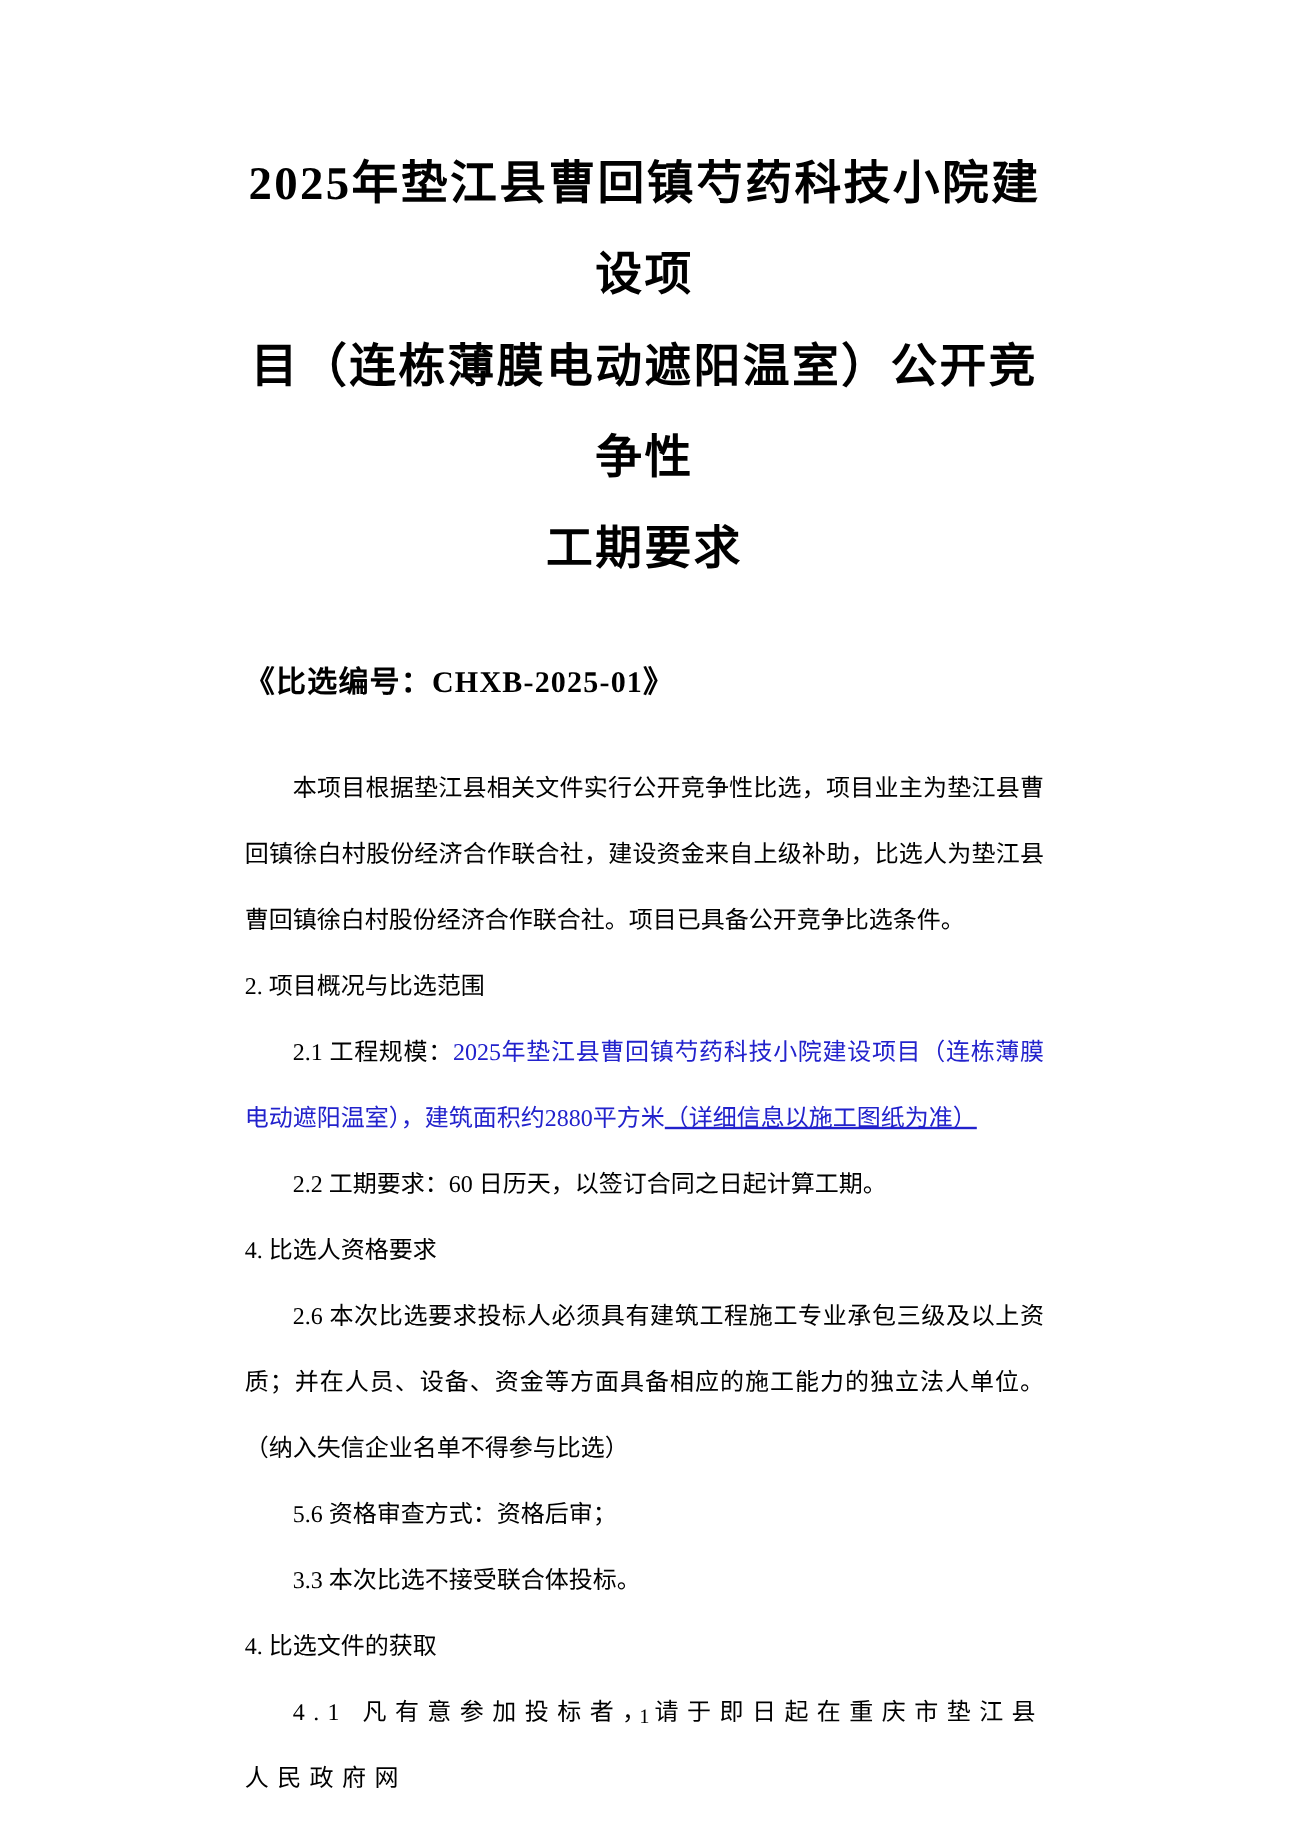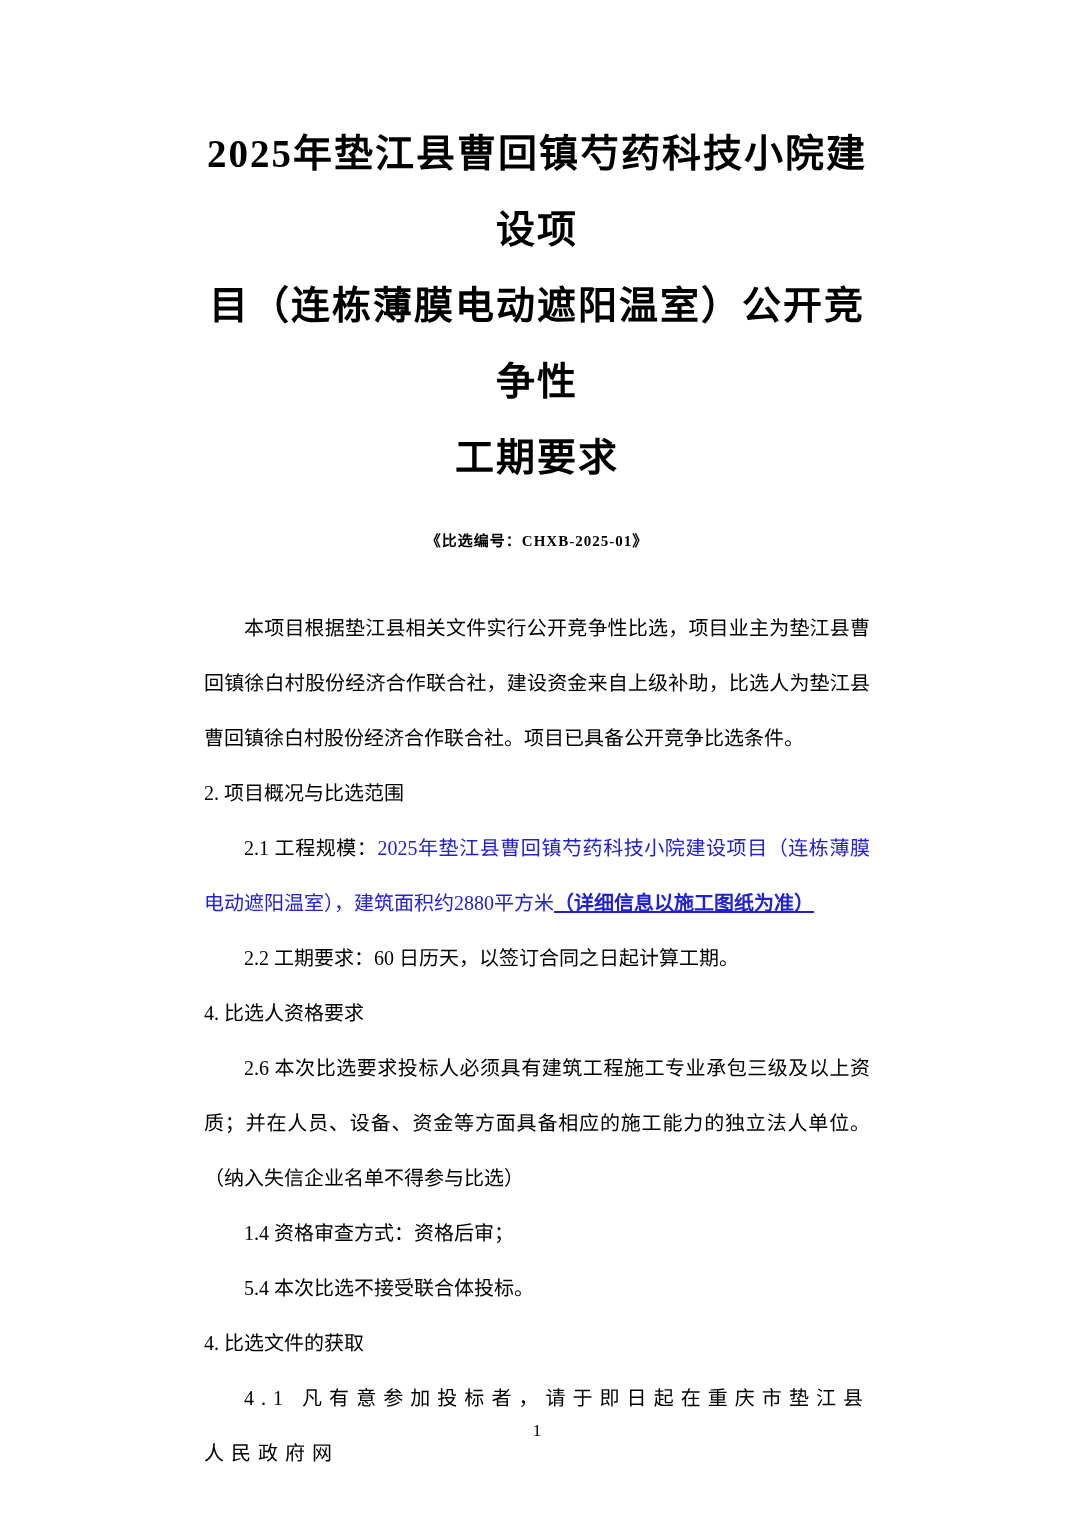--- a/index.html
+++ b/index.html
@@ -23,45 +23,44 @@
   }
   .doc-title {
     margin-top: 116px;
     text-align: center;
     font-weight: bold;
     font-size: 39px;
     line-height: 76px;
     letter-spacing: 2px;
   }
   .notice-number {
-    margin-top: 31px;
-    text-align: center;
+    margin-top: 60px;
     font-weight: bold;
-    font-size: 15px;
+    font-size: 25px;
     line-height: 28px;
     letter-spacing: 1px;
   }
   .doc-body {
     margin-top: 46px;
     font-size: 20px;
     line-height: 55px;
     text-align: justify;
   }
   .doc-body p {
     margin: 0;
     padding: 0;
   }
   .indent {
     text-indent: 2em;
   }
   .blue {
     color: #2222cc;
   }
   .bold-underline {
-    font-weight: bold;
+    font-weight: normal;
     text-decoration: underline;
   }
   .spread {
     letter-spacing: 7px;
   }
   .page-number {
     position: absolute;
     left: 0;
     right: 0;
     bottom: 78px;
@@ -92,23 +91,23 @@
 
     <p class="indent"><span>2.1 工程规模：</span><span class="blue">2025年垫江县曹回镇芍药科技小院建设项目（连栋薄膜电动遮阳温室），建筑面积约2880平方米</span><span class="blue bold-underline">（详细信息以施工图纸为准） </span></p>
 
     <p class="indent">2.2 工期要求：60 日历天，以签订合同之日起计算工期。</p>
 
 
     <p>4. 比选人资格要求</p>
 
     <p class="indent">2.6 本次比选要求投标人必须具有建筑工程施工专业承包三级及以上资质；并在人员、设备、资金等方面具备相应的施工能力的独立法人单位。（纳入失信企业名单不得参与比选）</p>
 
-    <p class="indent">1.4 资格审查方式：资格后审；</p>
+    <p class="indent">5.6 资格审查方式：资格后审；</p>
 
-    <p class="indent">5.4 本次比选不接受联合体投标。</p>
+    <p class="indent">3.3 本次比选不接受联合体投标。</p>
 
     <p>4. 比选文件的获取</p>
 
     <p class="indent spread">4.1 凡有意参加投标者，请于即日起在重庆市垫江县人民政府网</p>
 
   </div>
 
   <div class="page-number">1</div>
 
 </div>

